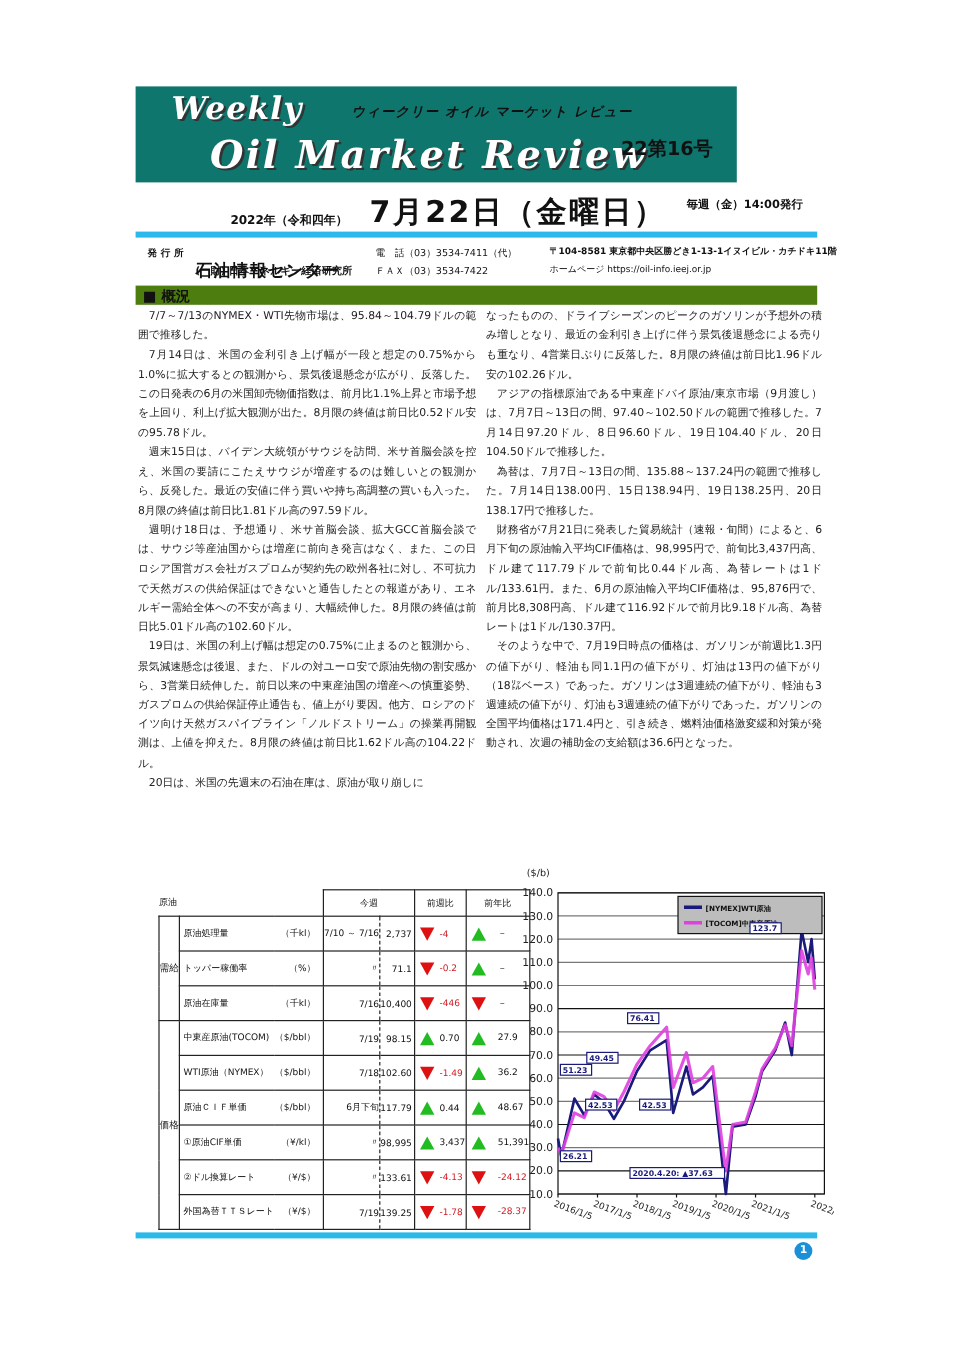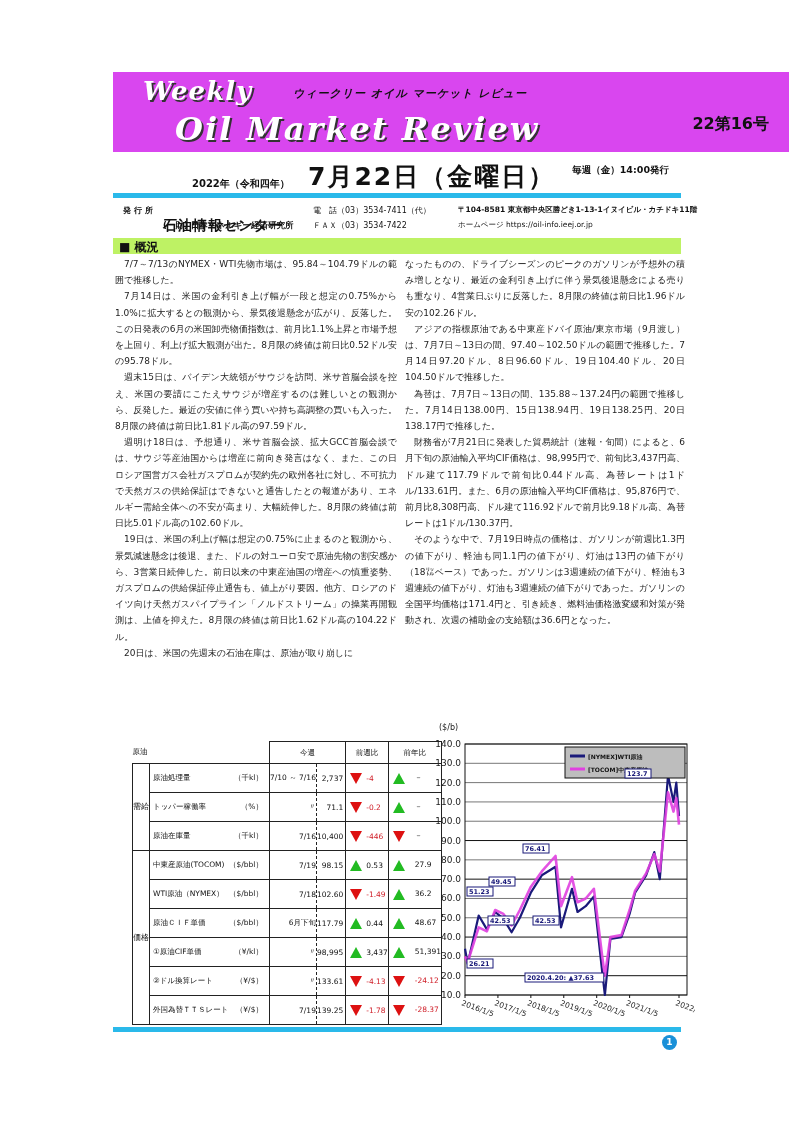--- a/index.html
+++ b/index.html
@@ -1,40 +1,40 @@
 <!DOCTYPE html>
 <html><head>
 <meta charset="utf-8">
 <style>
   * { box-sizing: border-box; margin: 0; padding: 0; }
   html, body { width: 794px; height: 1123px; background: #ffffff; }
   body { position: relative; font-family: "DejaVu Sans", "Liberation Sans", sans-serif; color: #111; overflow: hidden; }
 
-  .banner { position: absolute; left: 113px; top: 72px; width: 676px; height: 80px; background: #d946ef; }
+  .banner { position: absolute; left: 113px; top: 72px; width: 501px; height: 80px; background: #0f766e; }
   .weekly { position: absolute; left: 30px; top: 4px; font-family: "DejaVu Serif", "Liberation Serif", serif; font-style: italic; font-weight: bold; font-size: 26px; color: #fff; text-shadow: 2px 2px 0 #333; letter-spacing: 1px; }
   .kana { position: absolute; left: 180px; top: 14px; font-size: 11px; font-weight: bold; font-style: italic; color: #111; letter-spacing: 1px; }
   .omr { position: absolute; left: 62px; top: 38px; font-family: "DejaVu Serif", "Liberation Serif", serif; font-style: italic; font-weight: bold; font-size: 32px; color: #fff; text-shadow: 2px 2px 0 #333; letter-spacing: 2px; white-space: nowrap; }
   .issue { position: absolute; right: 20px; top: 42px; font-size: 16px; font-weight: bold; color: #111; white-space: nowrap; }
 
   .dateline { position: absolute; left: 113px; top: 152px; width: 568px; height: 42px; }
   .era { position: absolute; left: 79px; top: 25px; font-size: 10px; font-weight: bold; }
   .bigdate { position: absolute; left: 195px; top: 8px; font-size: 25px; font-weight: bold; letter-spacing: 2px; white-space: nowrap; }
   .weekly-issue { position: absolute; right: 12px; top: 12px; font-size: 9.5px; font-weight: bold; }
   .rule1 { position: absolute; left: 113px; top: 193px; width: 568px; height: 5px; background: #2ab9ea; }
 
   .publisher { position: absolute; left: 113px; top: 200px; width: 568px; height: 36px; font-size: 8px; }
   .pub-label { position: absolute; left: 10px; top: 5px; font-weight: bold; letter-spacing: 3px; }
   .pub-org { position: absolute; left: 50px; top: 20px; font-weight: bold; font-size: 8.5px; }
   .pub-center { position: absolute; left: 50px; top: 17px; font-weight: bold; font-size: 14px; letter-spacing: 1px; }
   .pub-tel { position: absolute; left: 200px; top: 5px; }
   .pub-fax { position: absolute; left: 200px; top: 20px; }
   .pub-addr { position: absolute; left: 345px; top: 5px; font-weight: bold; font-size: 7.5px; white-space: nowrap; }
   .pub-web { position: absolute; left: 345px; top: 20px; font-size: 7.5px; font-weight: normal; }
 
-  .section-bar { position: absolute; left: 113px; top: 238px; width: 568px; height: 16px; background: #bef264; }
+  .section-bar { position: absolute; left: 113px; top: 238px; width: 568px; height: 16px; background: #4d7c0f; }
   .section-title { position: absolute; left: 6px; top: 1px; font-size: 12px; font-weight: bold; color: #111; }
 
   .col { position: absolute; top: 256px; font-size: 9px; line-height: 16.2px; color: #222; text-align: justify; }
   .col.left { left: 115px; width: 282px; }
   .col.right { left: 405px; width: 280px; }
   .col p { text-indent: 1em; }
   .col p.cont { text-indent: 0; }
 
   .table-wrap { position: absolute; left: 113px; top: 733px; width: 310px; }
   table.market { position: absolute; left: 19px; top: 8px; border-collapse: collapse; font-size: 7.5px; width: 310px; }
@@ -141,21 +141,21 @@
           <td class="val">10,400</td>
           <td class="chg"><span class="tri-down"></span><span class="neg">-446</span></td>
           <td class="yoy"><span class="tri-down"></span><span class="" style="margin-left:6px">－</span></td>
         </tr>
         <tr>
           <td class="cat" rowspan="6">価格</td>
           <td class="name">中東産原油(TOCOM)</td>
           <td class="unit">（$/bbl）</td>
           <td class="period">7/19</td>
           <td class="val">98.15</td>
-          <td class="chg"><span class="tri-up"></span><span class="">0.53</span></td>
+          <td class="chg"><span class="tri-up"></span><span class="">0.70</span></td>
           <td class="yoy"><span class="tri-up"></span><span class="" style="margin-left:6px">27.9</span></td>
         </tr>
         <tr>
           <td class="name">WTI原油（NYMEX）</td>
           <td class="unit">（$/bbl）</td>
           <td class="period">7/18</td>
           <td class="val">102.60</td>
           <td class="chg"><span class="tri-down"></span><span class="neg">-1.49</span></td>
           <td class="yoy"><span class="tri-up"></span><span class="" style="margin-left:6px">36.2</span></td>
         </tr>

